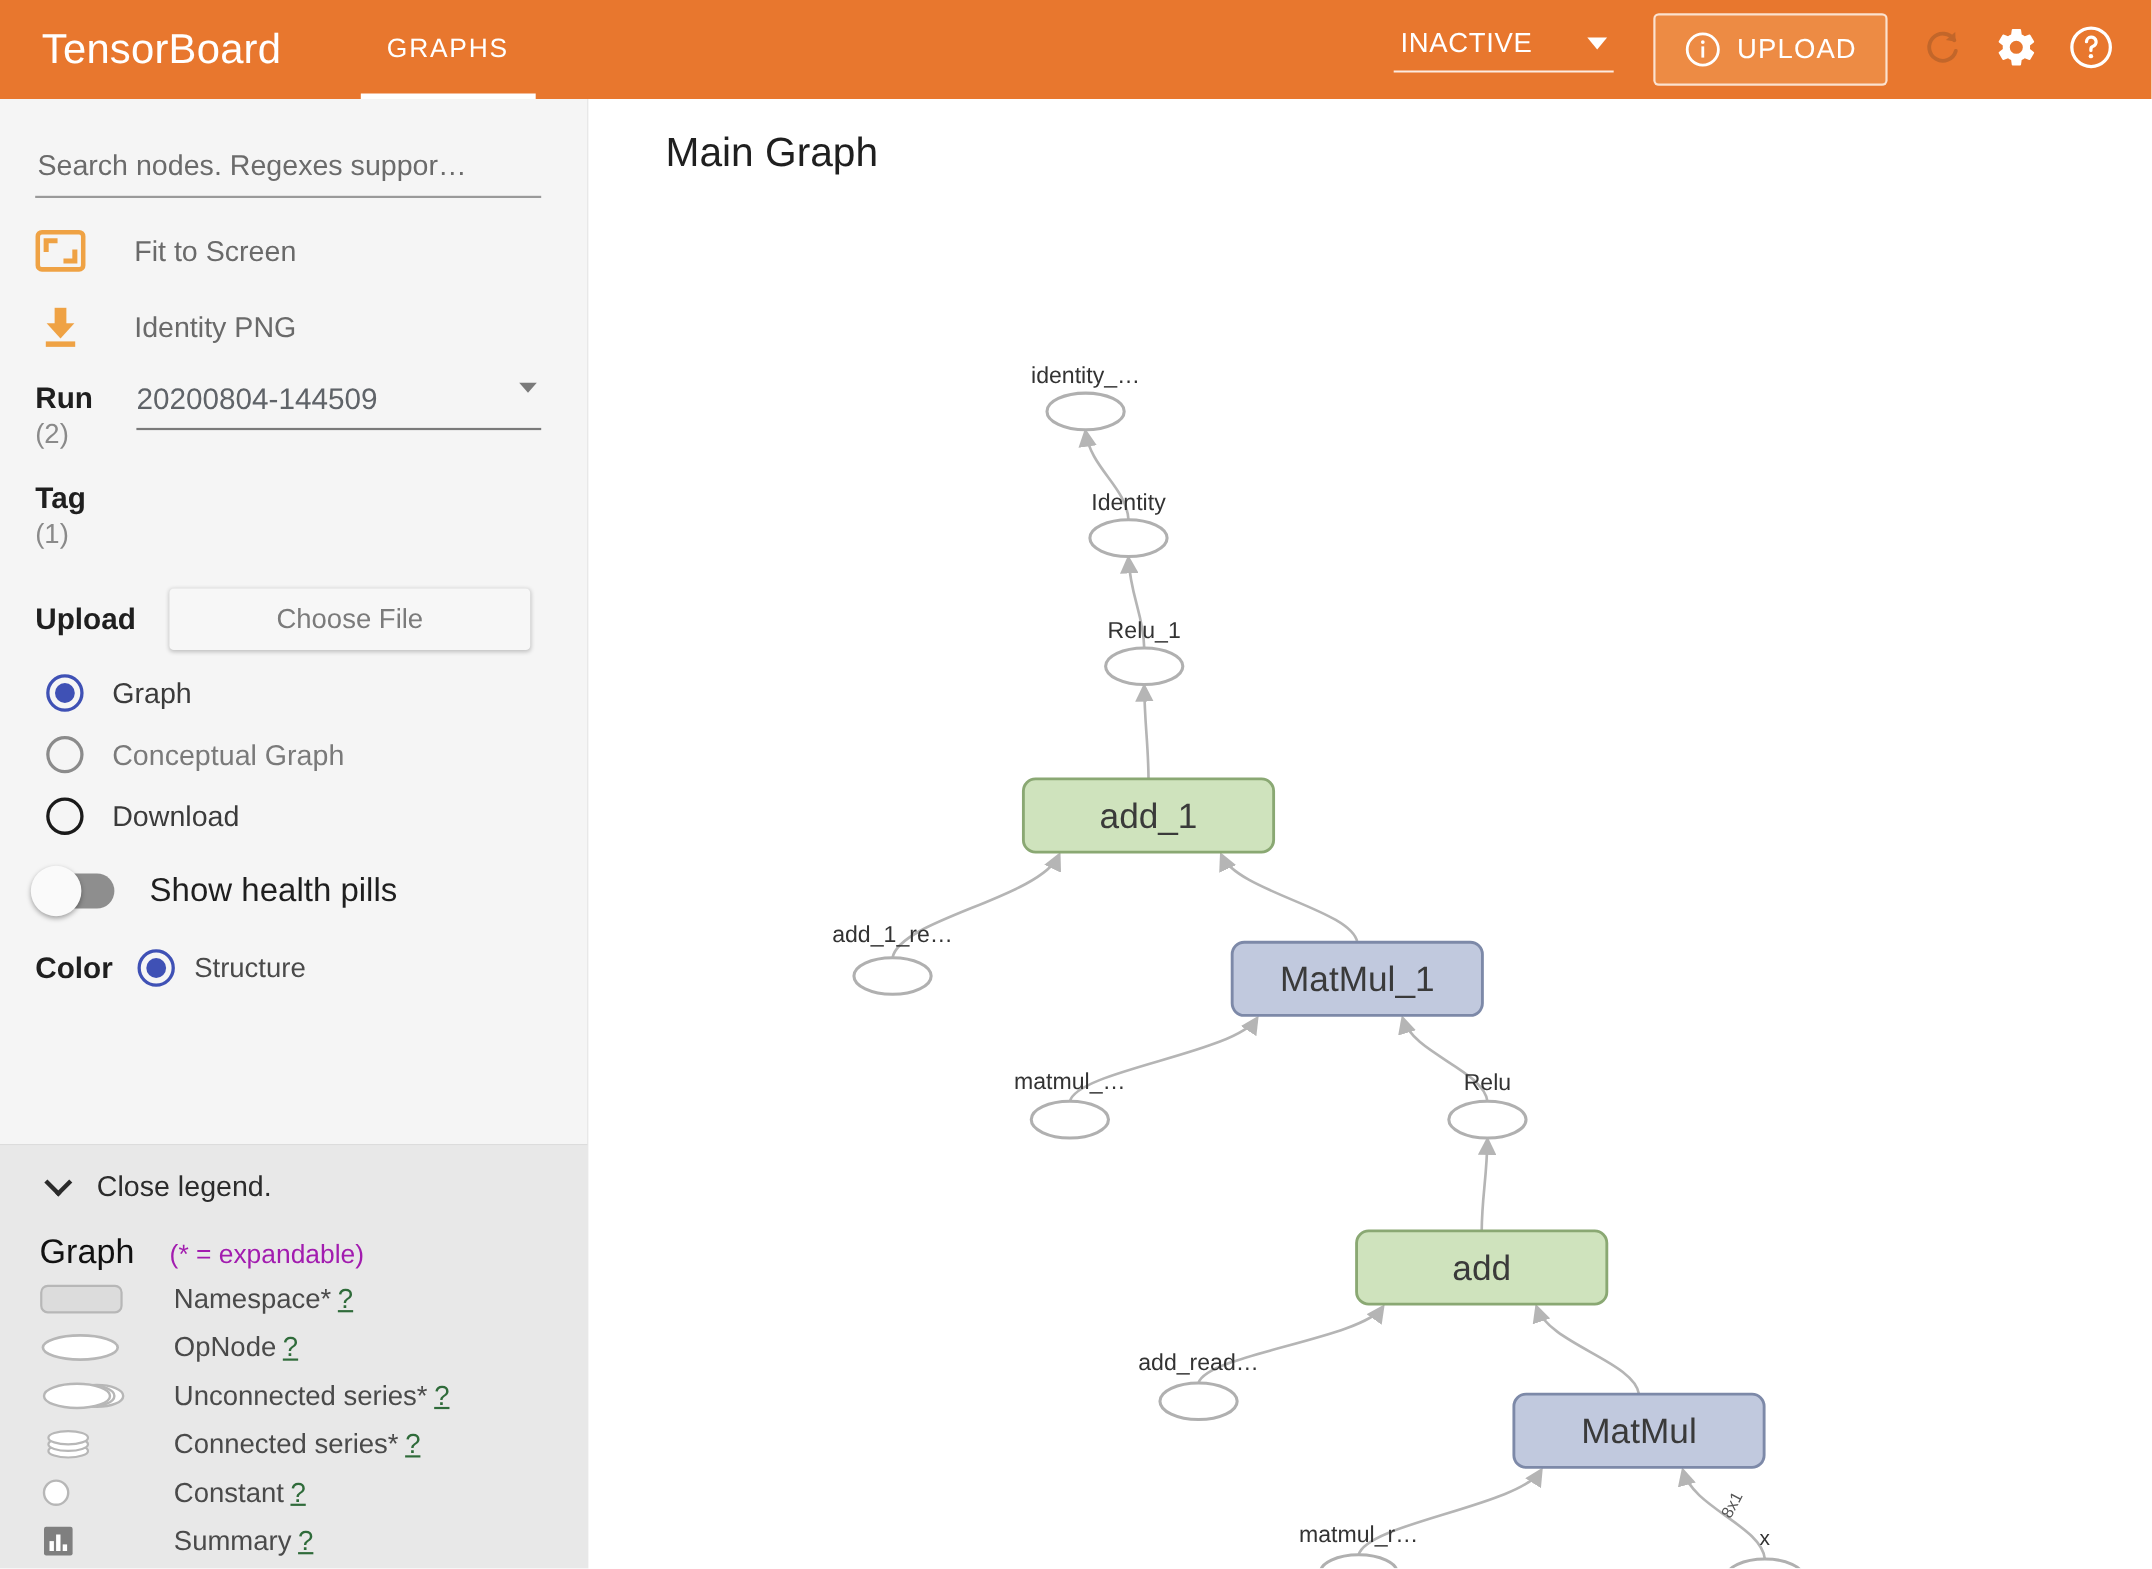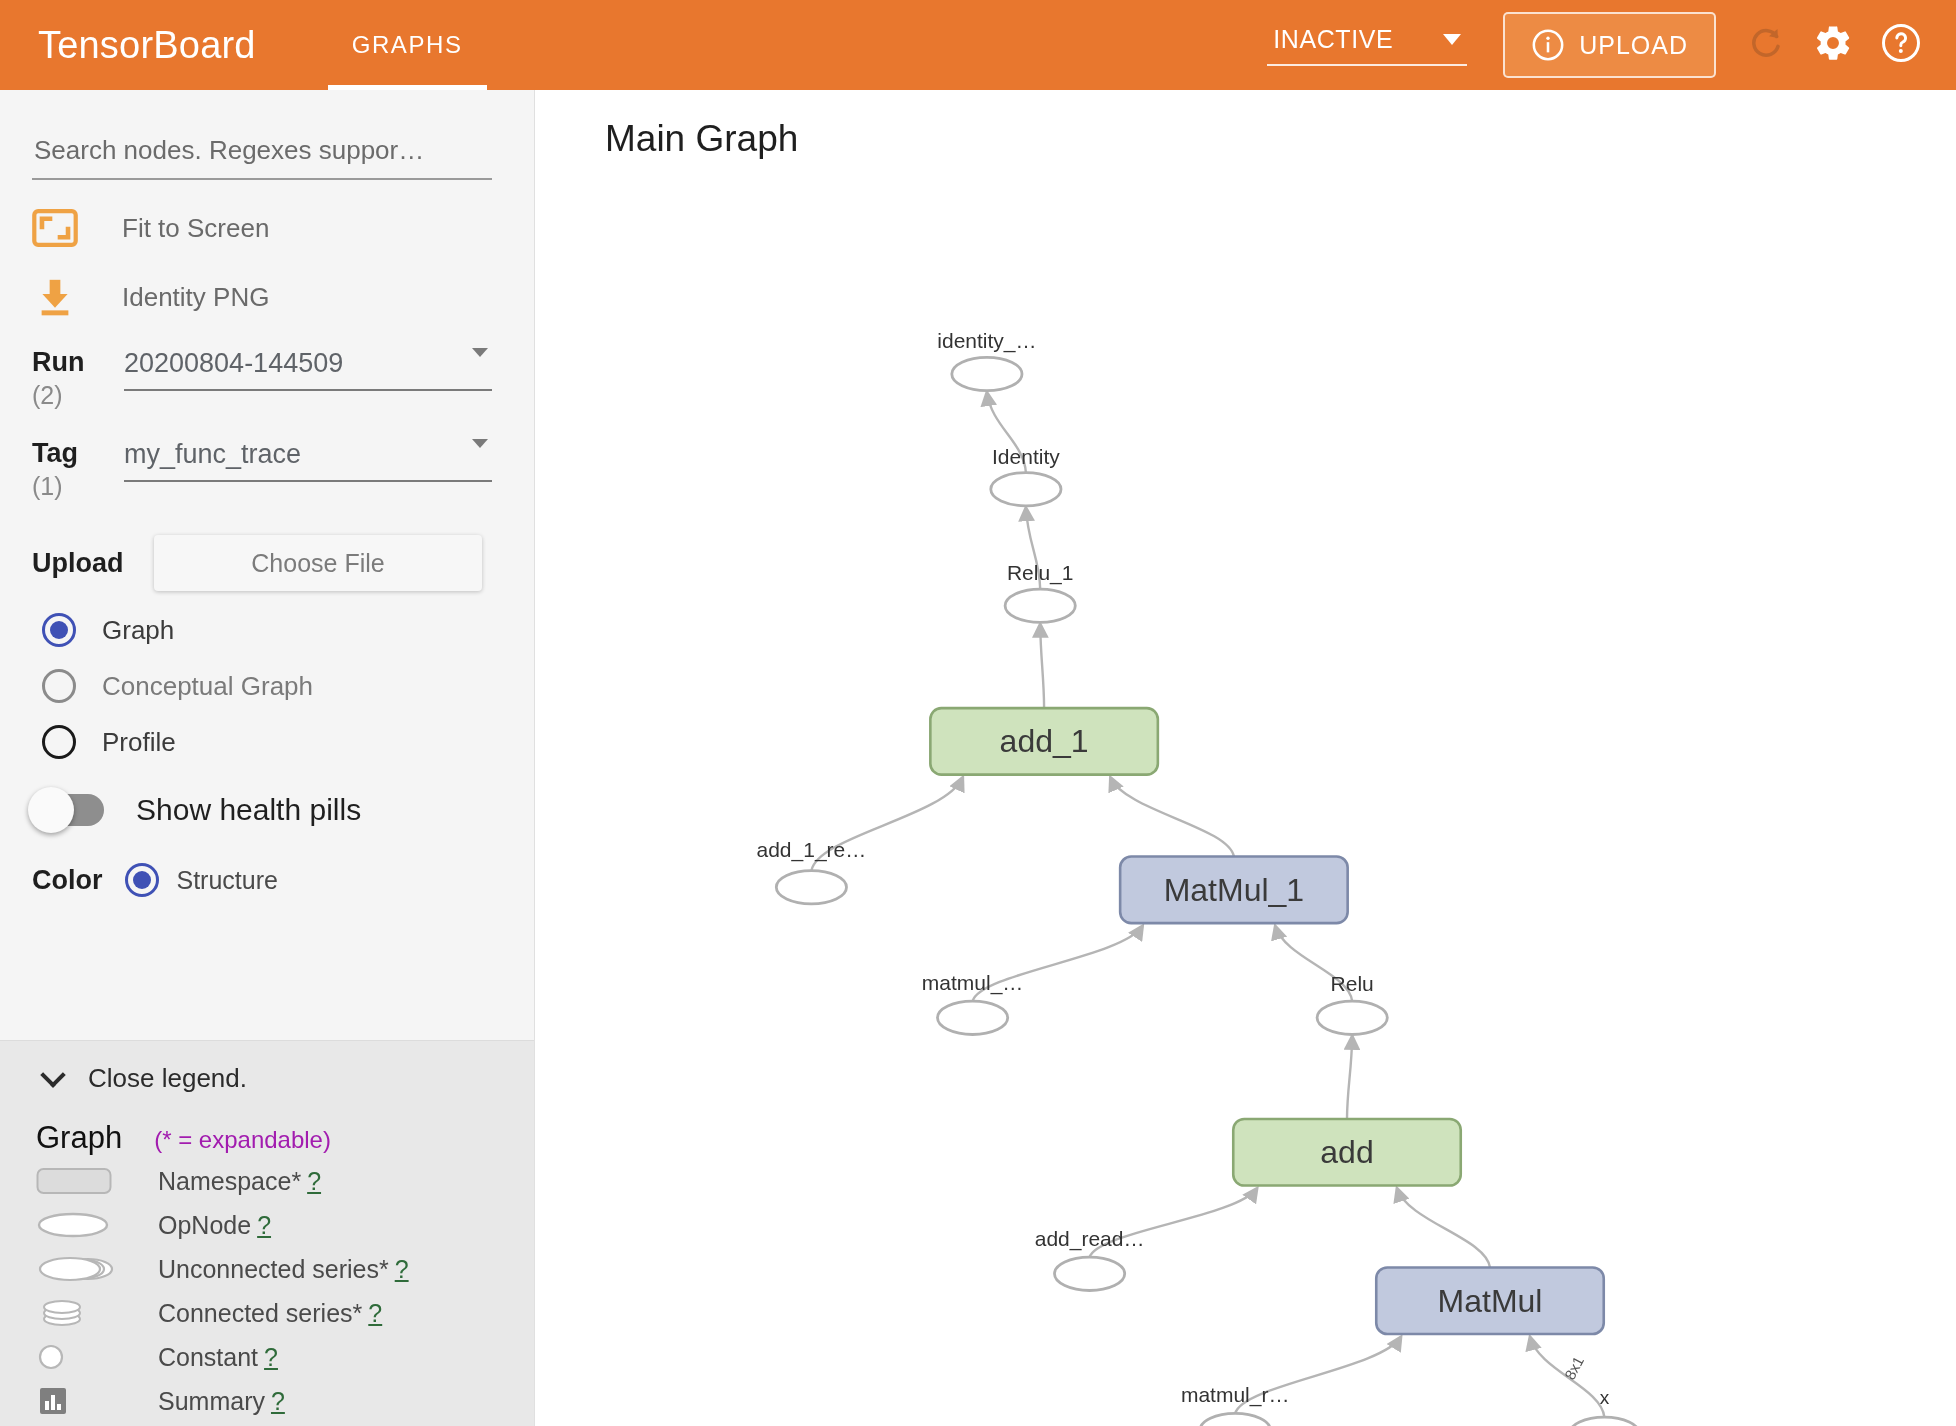--- a/index.html
+++ b/index.html
@@ -279,44 +279,40 @@
         <span class="fs-value">20200804-144509</span>
         <span class="caret-down-sm"></span>
       </div>
     </div>
 
     <div class="field-row">
       <div class="field-label">
         <span>Tag</span>
         <span class="field-count">(1)</span>
       </div>
-      <div class="field-select">
-        <span class="fs-value">my_func_trace</span>
-        <span class="caret-down-sm"></span>
-      </div>
     </div>
 
     <div id="upload-row">
       <div class="field-label">Upload</div>
       <div id="choose-file-btn">
         <span>Choose File</span>
       </div>
     </div>
 
     <div class="radio-row">
       <span class="radio checked"></span>
       <span class="radio-label">Graph</span>
     </div>
     <div class="radio-row">
       <span class="radio"></span>
       <span class="radio-label muted">Conceptual Graph</span>
     </div>
     <div class="radio-row">
       <span class="radio dark"></span>
-      <span class="radio-label">Profile</span>
+      <span class="radio-label">Download</span>
     </div>
 
     <div class="toggle-row">
       <span class="toggle">
           <span class="knob"></span>
         </span>
       <span class="toggle-label">Show health pills</span>
     </div>
 
     <div id="color-row">

